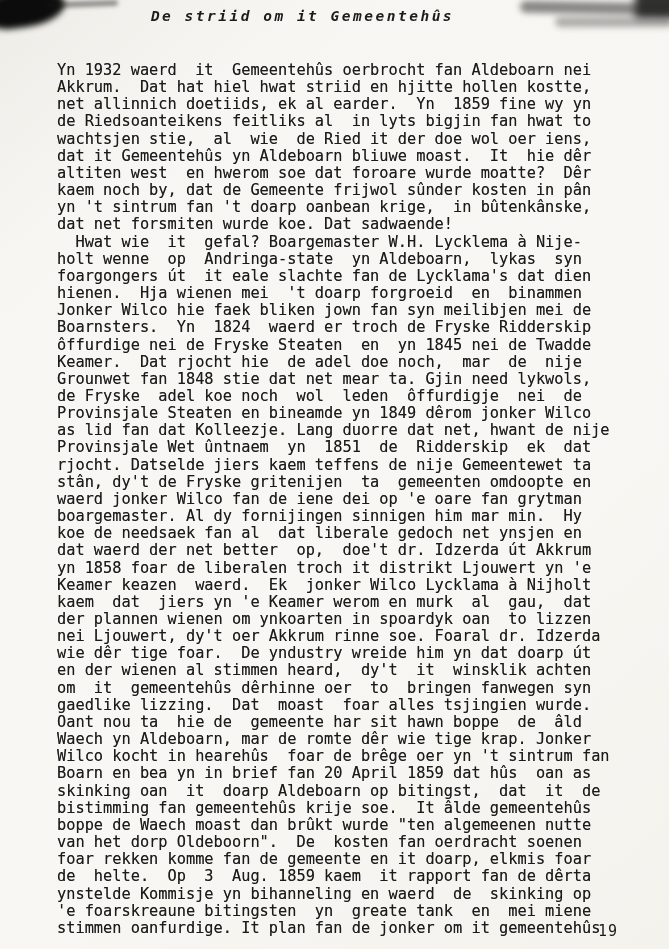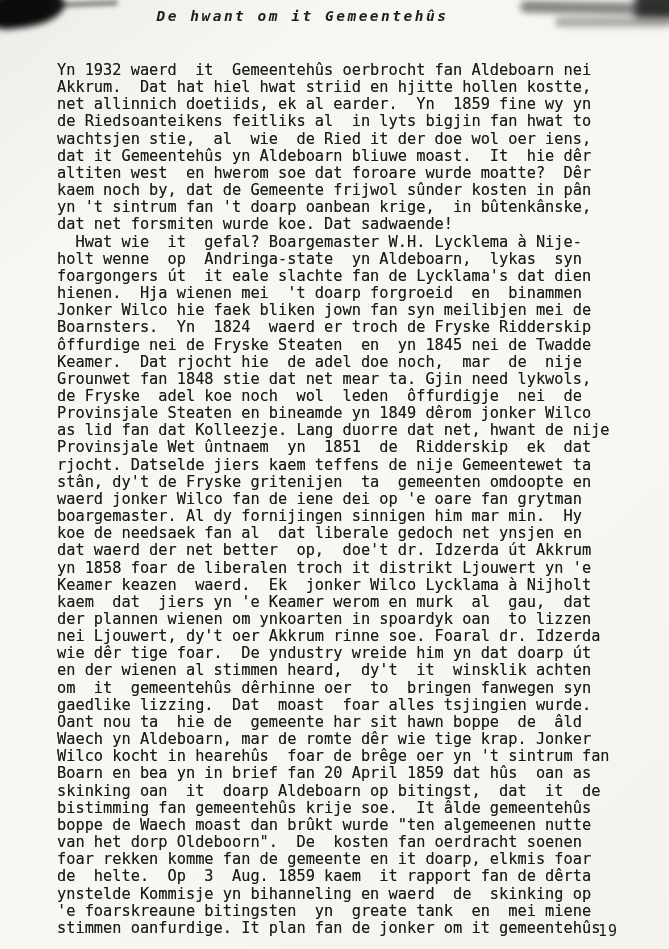--- a/index.html
+++ b/index.html
@@ -84,21 +84,21 @@
 <body>
 
 <div class="page">
 
   <div class="artifact blob-tl"></div>
   <div class="artifact streak-tl"></div>
   <div class="artifact corner-tr"></div>
   <div class="artifact smudge-tr1"></div>
   <div class="artifact smudge-tr2"></div>
 
-  <h1 class="title">De hwant om it Gemeentehûs</h1>
+  <h1 class="title">De striid om it Gemeentehûs</h1>
 
   <pre class="body-text">Yn 1932 waerd  it  Gemeentehûs oerbrocht fan Aldeboarn nei
 Akkrum.  Dat hat hiel hwat striid en hjitte hollen kostte,
 net allinnich doetiids, ek al earder.  Yn  1859 fine wy yn
 de Riedsoanteikens feitliks al  in lyts bigjin fan hwat to
 wachtsjen stie,  al  wie  de Ried it der doe wol oer iens,
 dat it Gemeentehûs yn Aldeboarn bliuwe moast.  It  hie dêr
 altiten west  en hwerom soe dat foroare wurde moatte?  Dêr
 kaem noch by, dat de Gemeente frijwol sûnder kosten in pân
 yn 't sintrum fan 't doarp oanbean krige,  in bûtenkânske,

